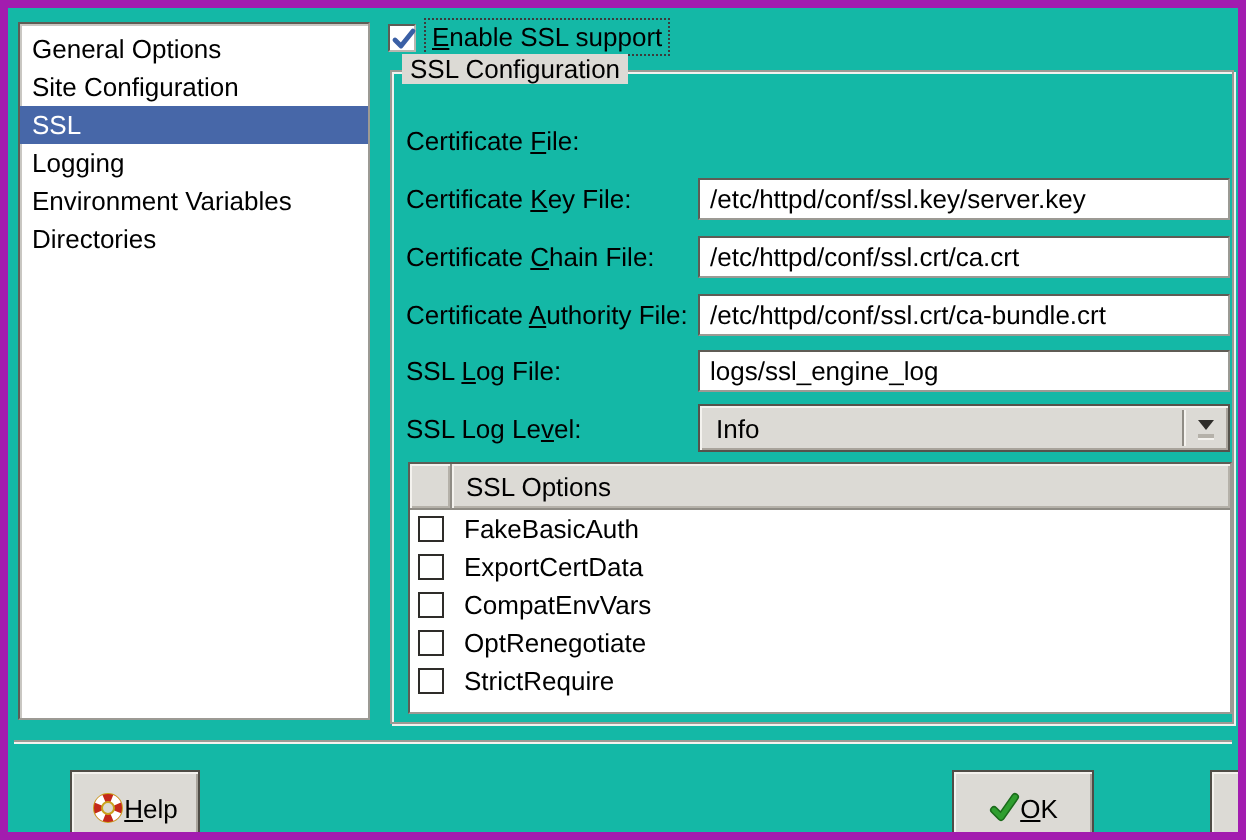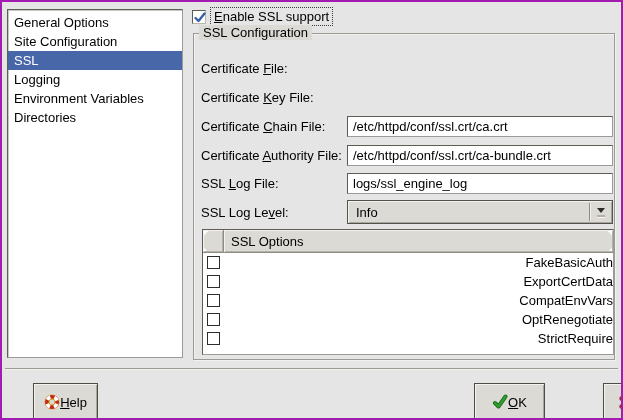--- a/index.html
+++ b/index.html
@@ -1,20 +1,20 @@
 <!DOCTYPE html>
 <html><head>
 <meta charset="utf-8">
 <style>
   * { margin:0; padding:0; box-sizing:border-box; }
   html,body { width:623px; height:420px; }
   body { font-family:"Liberation Sans","DejaVu Sans",sans-serif; font-size:13px; color:#000; }
   .window {
     position:relative; width:623px; height:420px;
-    background:#e5e5e5; border:2px solid #a21caf; overflow:hidden;padding-left:40px;
+    background:#14b8a6; border:4px solid #a21caf; overflow:hidden;padding-left:40px;
   }
   
   .listbox {
     position:absolute; left:5px; top:7px; width:176px; height:349px;
     background:#fff; border:1px solid #9c9a94;
     border-top-color:#5f5c55; border-left-color:#5f5c55;
     box-shadow:inset 1px 1px 0 #c9c7c2; padding-top:3px;
   }
   .list-item { height:19px; line-height:19px; padding-left:6px; white-space:nowrap; cursor:default; }
   .list-item.selected { background:#4767a8; color:#fff; }
@@ -51,29 +51,29 @@
   .combo-sep { width:1px; height:18px; background:#8f8c85; box-shadow:1px 0 0 #f4f2ee; }
   .combo-arrow-zone { width:22px; display:flex; flex-direction:column; align-items:center; justify-content:center; gap:2px; }
   .arrow-down { width:0; height:0; border-left:4px solid transparent; border-right:4px solid transparent; border-top:5px solid #2e2c29; }
   .arrow-bar { width:8px; height:2px; background:#b5b1a9; box-shadow:0 1px 0 #f4f2ee; }
   
   .table {
     position:absolute; left:200px; top:227px; width:412px; height:126px;
     background:#fff; border:1px solid #9c9a94;
     border-top-color:#5f5c55; border-left-color:#5f5c55;
   }
-  .table-header { display:flex; height:23px; background:#dcdad5;border-radius:10px; }
+  .table-header { display:flex; height:23px; background:#dcdad5; }
   .hdr-cell {
     border-right:1px solid #8f8c85; border-bottom:1px solid #8f8c85;
     box-shadow:inset 1px 1px 0 #f4f2ee, inset -1px -1px 0 #b5b1a9;
     display:flex; align-items:center;
   }
   .hdr-cell.c0 { width:21px; }
   .hdr-cell.c1 { flex:1; padding-left:7px; border-right:none; }
-  .opt-row { height:19px; display:flex; align-items:center; padding-left:4px;justify-content:space-between; }
+  .opt-row { height:19px; display:flex; align-items:center; padding-left:4px; }
   .opt-check {
     width:13px; height:13px; background:#fff; border:1px solid #2e2c29; position:relative; flex:0 0 auto;
   }
   .opt-label { margin-left:10px; }
   
   .separator { position:absolute; left:3px; right:3px; top:366px; height:0; border-top:1px solid #9c9a94; border-bottom:1px solid #f4f2ee; }
   .btn {
     position:absolute; top:381px; height:38px; background:#dcdad5;
     border:1px solid #4f4c46;
     box-shadow:inset 1px 1px 0 #f4f2ee, inset -1px -1px 0 #a9a49c;
@@ -106,20 +106,21 @@
     </span>
     <span class="focus-label"><span></span><span class="mn">E</span><span>nable SSL support</span></span>
   </div>
 
   <div class="frame"></div>
   <div class="frame-title">SSL Configuration</div>
 
   <div class="field-label" style="top:59px"><span>Certificate </span><span class="mn">F</span><span>ile:</span></div>
 
   <div class="field-label" style="top:88px"><span>Certificate </span><span class="mn">K</span><span>ey File:</span></div>
+  <div class="entry" style="top:85px">/etc/httpd/conf/ssl.key/server.key</div>
 
   <div class="field-label" style="top:117px"><span>Certificate </span><span class="mn">C</span><span>hain File:</span></div>
   <div class="entry" style="top:114px">/etc/httpd/conf/ssl.crt/ca.crt</div>
 
   <div class="field-label" style="top:146px"><span>Certificate </span><span class="mn">A</span><span>uthority File:</span></div>
   <div class="entry" style="top:143px">/etc/httpd/conf/ssl.crt/ca-bundle.crt</div>
 
   <div class="field-label" style="top:174px"><span>SSL </span><span class="mn">L</span><span>og File:</span></div>
   <div class="entry" style="top:171px">logs/ssl_engine_log</div>
 

